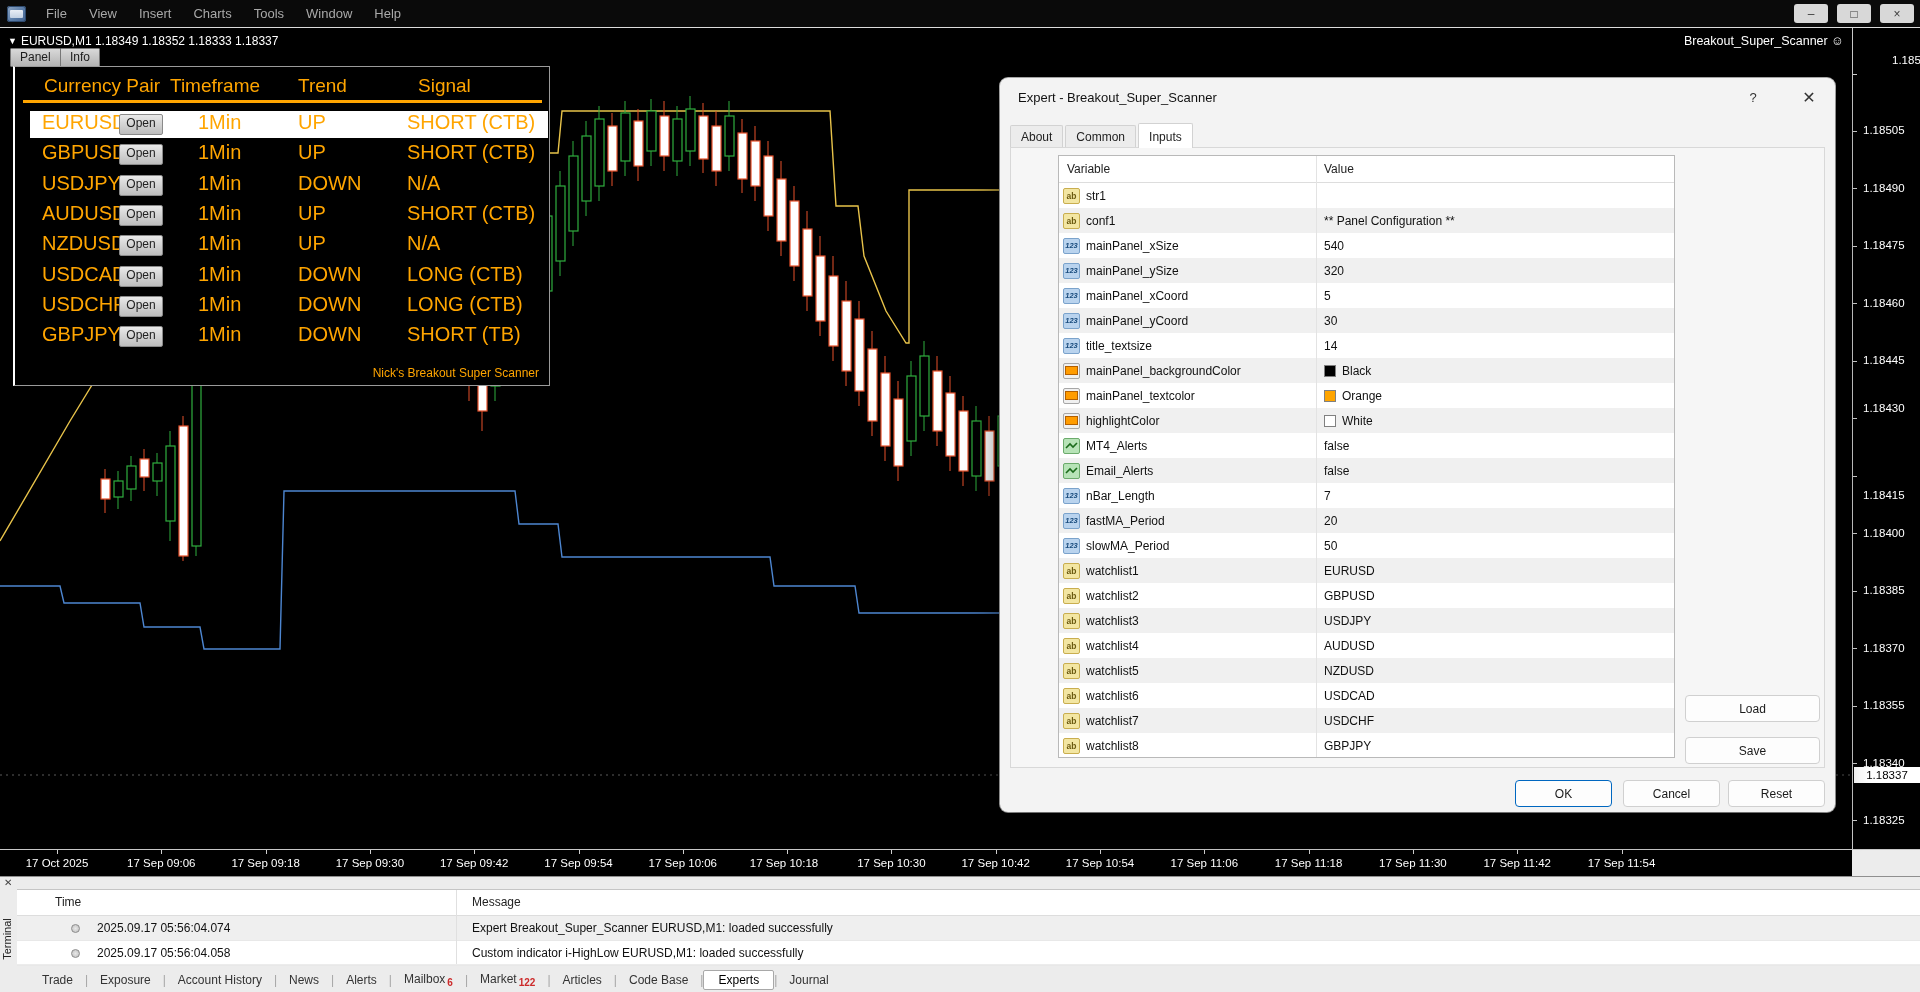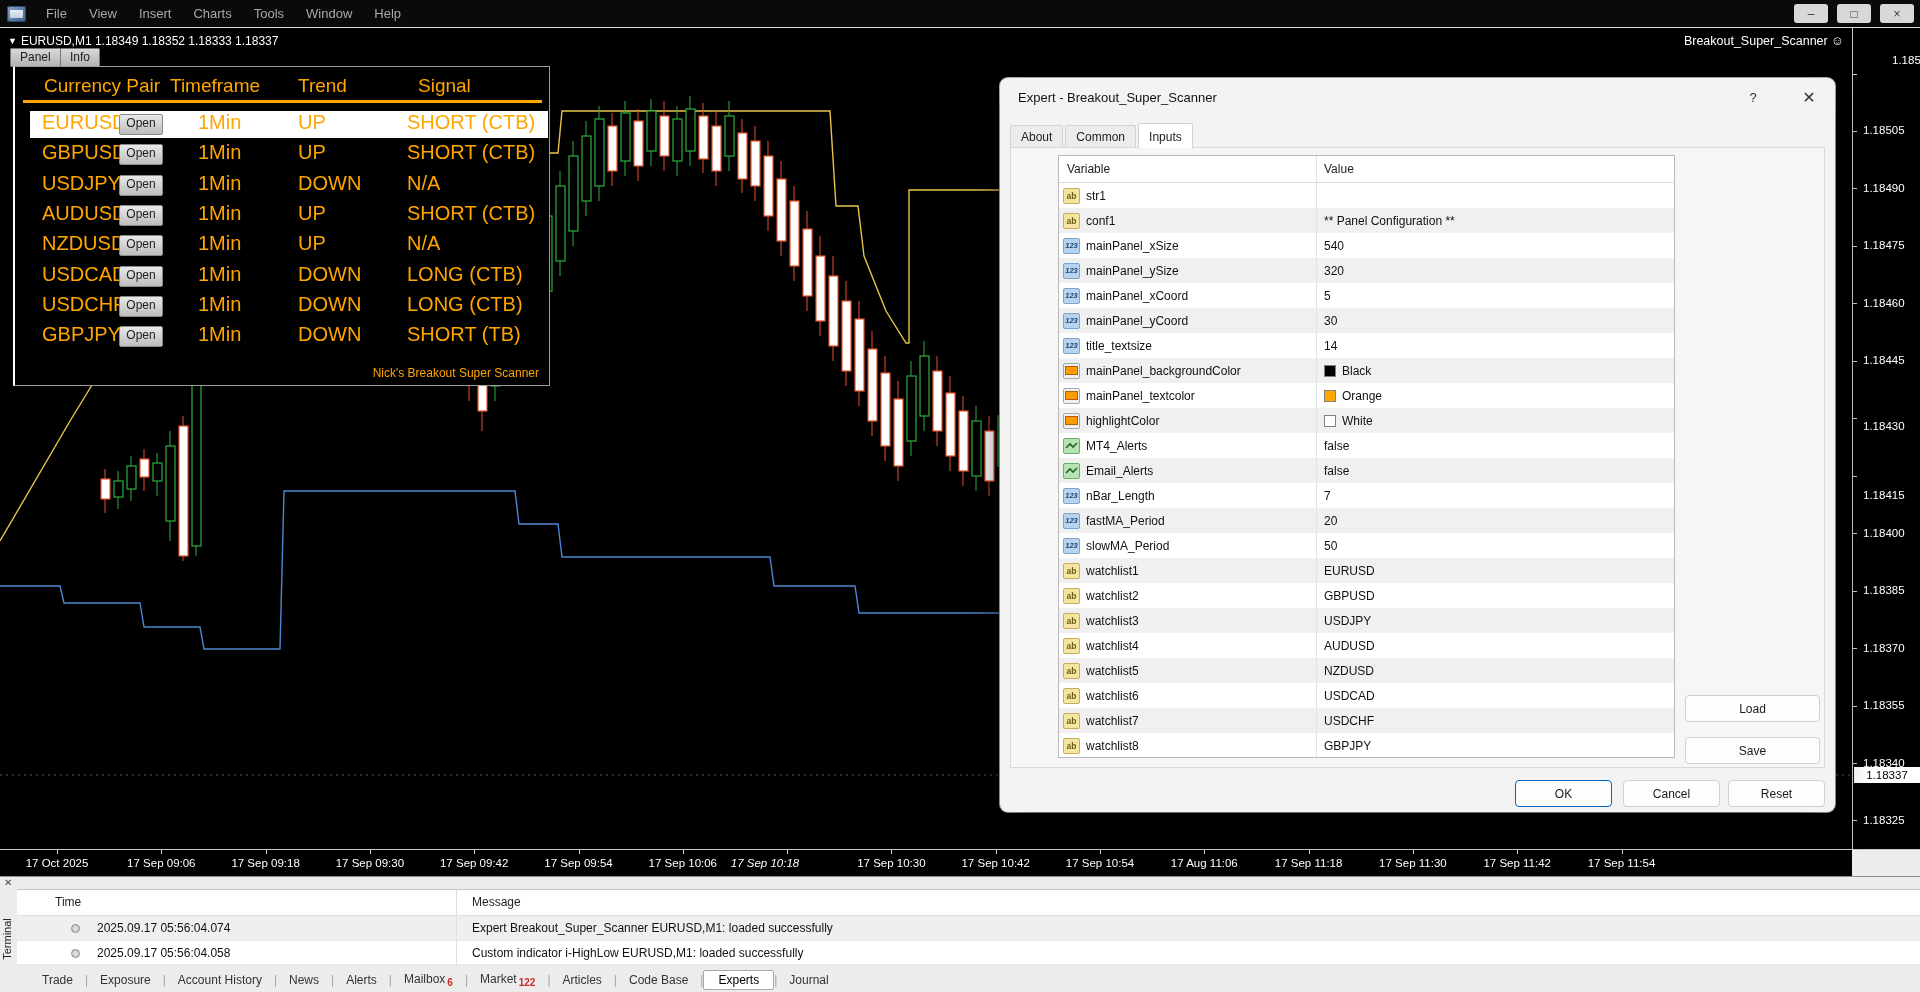--- a/index.html
+++ b/index.html
@@ -388,21 +388,21 @@
       <span class="p-label" style="top: 96.46px;">1.18505</span>
       <span class="p-tick" style="top: 160.42px;"></span>
       <span class="p-label" style="top: 153.92px;">1.18490</span>
       <span class="p-tick" style="top: 217.88px;"></span>
       <span class="p-label" style="top: 211.38px;">1.18475</span>
       <span class="p-tick" style="top: 275.34px;"></span>
       <span class="p-label" style="top: 268.84px;">1.18460</span>
       <span class="p-tick" style="top: 332.8px;"></span>
       <span class="p-label" style="top: 326.3px;">1.18445</span>
       <span class="p-tick" style="top: 390.26px;"></span>
-      <span class="p-label" style="top: 392px;">1.18430</span>
+      <span class="p-label" style="top: 374px;">1.18430</span>
       <span class="p-tick" style="top: 447.72px;"></span>
       <span class="p-label" style="top: 461px;">1.18415</span>
       <span class="p-tick" style="top: 505.18px;"></span>
       <span class="p-label" style="top: 498.68px;">1.18400</span>
       <span class="p-tick" style="top: 562.64px;"></span>
       <span class="p-label" style="top: 556.14px;">1.18385</span>
       <span class="p-tick" style="top: 620.1px;"></span>
       <span class="p-label" style="top: 613.6px;">1.18370</span>
       <span class="p-tick" style="top: 677.56px;"></span>
       <span class="p-label" style="top: 671.06px;">1.18355</span>
@@ -421,29 +421,29 @@
       <span class="t-label" style="left: 265.6px;">17 Sep 09:18</span>
       <span class="t-tick" style="left: 369.9px;"></span>
       <span class="t-label" style="left: 369.9px;">17 Sep 09:30</span>
       <span class="t-tick" style="left: 474.2px;"></span>
       <span class="t-label" style="left: 474.2px;">17 Sep 09:42</span>
       <span class="t-tick" style="left: 578.5px;"></span>
       <span class="t-label" style="left: 578.5px;">17 Sep 09:54</span>
       <span class="t-tick" style="left: 682.8px;"></span>
       <span class="t-label" style="left: 682.8px;">17 Sep 10:06</span>
       <span class="t-tick" style="left: 787.1px;"></span>
-      <span class="t-label" style="left: 765px; font-style: italic;">17 Sep 10:18</span>
+      <span class="t-label" style="left: 784px;">17 Sep 10:18</span>
       <span class="t-tick" style="left: 891.4px;"></span>
       <span class="t-label" style="left: 891.4px;">17 Sep 10:30</span>
       <span class="t-tick" style="left: 995.7px;"></span>
       <span class="t-label" style="left: 995.7px; text-align: center;">17 Sep 10:42</span>
       <span class="t-tick" style="left: 1100px;"></span>
       <span class="t-label" style="left: 1100px;">17 Sep 10:54</span>
       <span class="t-tick" style="left: 1204.3px;"></span>
-      <span class="t-label" style="left: 1204.3px;">17 Aug 11:06</span>
+      <span class="t-label" style="left: 1204.3px;">17 Sep 11:06</span>
       <span class="t-tick" style="left: 1308.6px;"></span>
       <span class="t-label" style="left: 1308.6px;">17 Sep 11:18</span>
       <span class="t-tick" style="left: 1412.9px;"></span>
       <span class="t-label" style="left: 1412.9px;">17 Sep 11:30</span>
       <span class="t-tick" style="left: 1517.2px;"></span>
       <span class="t-label" style="left: 1517.2px;">17 Sep 11:42</span>
       <span class="t-tick" style="left: 1621.5px;"></span>
       <span class="t-label" style="left: 1621.5px;">17 Sep 11:54</span>
     </div>
   <div class="axis-corner"></div>

